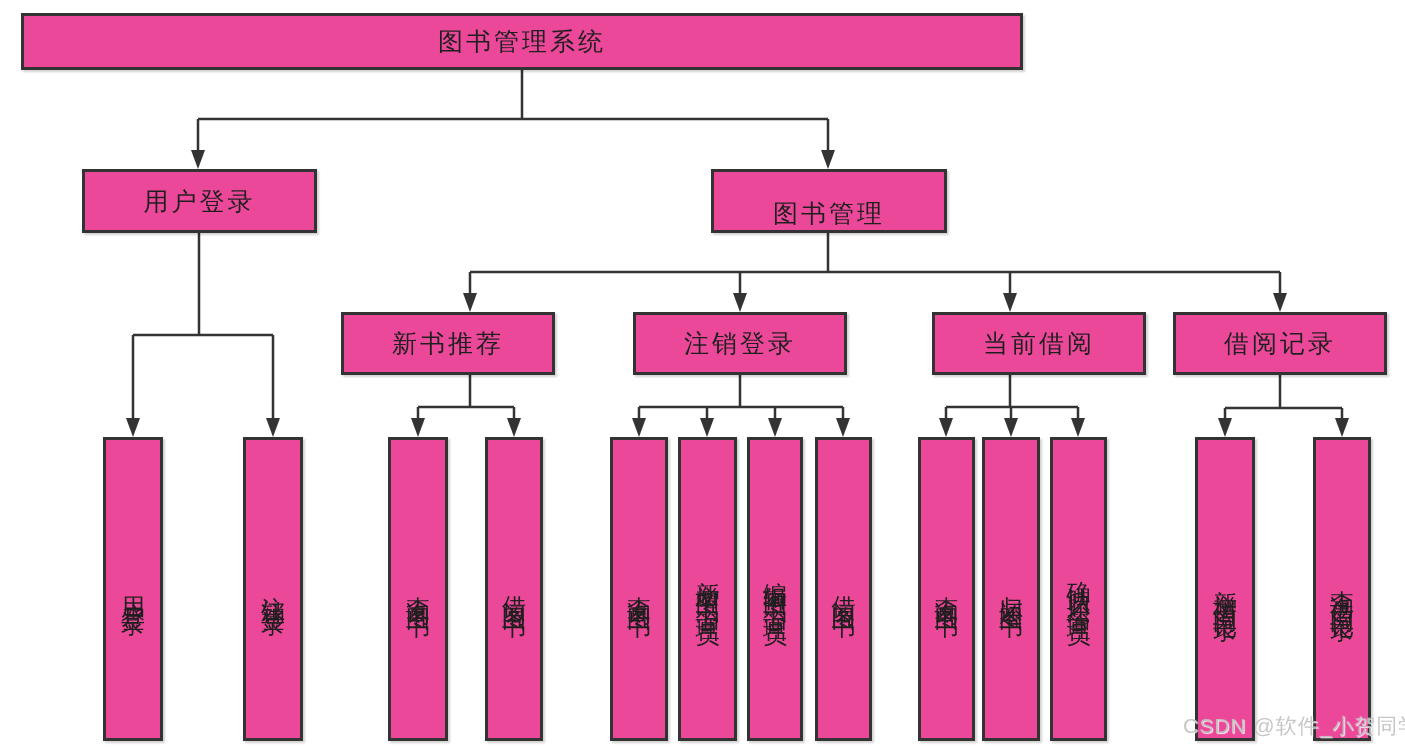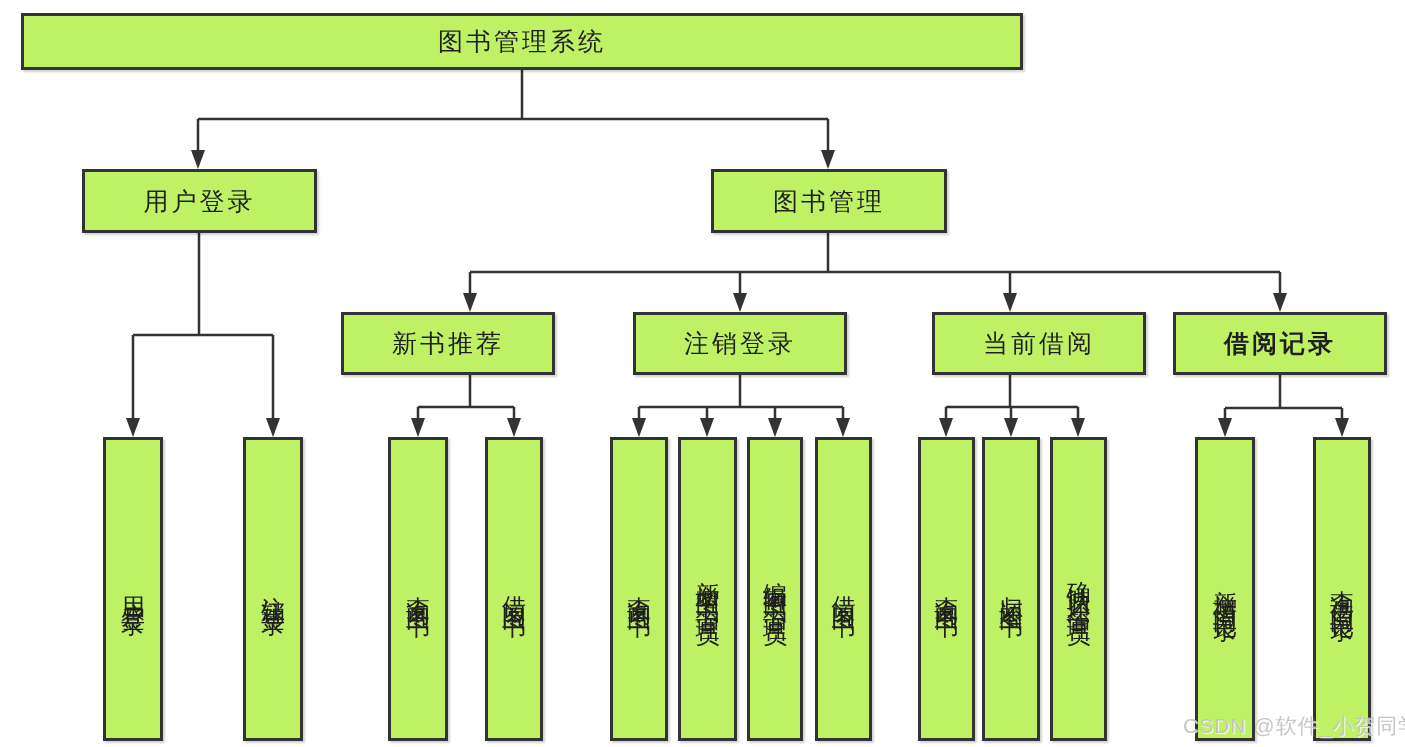--- a/index.html
+++ b/index.html
@@ -14,21 +14,21 @@
   }
   svg.connectors {
     position: absolute;
     left: 0; top: 0;
     width: 1405px; height: 747px;
     z-index: 1;
   }
   .box {
     position: absolute;
     box-sizing: border-box;
-    background: #bef264;
+    background: #ec4899;
     border: 3px solid #333333;
     box-shadow: 2px 2px 2px rgba(0,0,0,0.18);
     display: flex;
     align-items: center;
     justify-content: center;
     z-index: 2;
   }
   .h-label {
     font-size: 25px;
     letter-spacing: 3px;
@@ -40,26 +40,26 @@
     text-orientation: mixed;
     font-size: 24px;
     letter-spacing: 6px;
     line-height: 1;
     color: #1f1f1f;
   }
   
   .n-root  { left: 21px;   top: 13px;  width: 1002px; height: 57px; }
   
   .n-login { left: 82px;   top: 169px; width: 235px;  height: 64px; }
-  .n-mgmt  { left: 711px;  top: 169px; width: 236px;  height: 64px; }
+  .n-mgmt  { left: 711px;  top: 169px; width: 236px;  height: 64px; align-items: flex-end; }
   
   .n-rec   { left: 341px;  top: 312px; width: 214px;  height: 63px; }
   .n-bb    { left: 633px;  top: 312px; width: 214px;  height: 63px; }
   .n-cb    { left: 932px;  top: 312px; width: 214px;  height: 63px; }
-  .n-br    { left: 1173px; top: 312px; width: 214px;  height: 63px; font-weight: bold; }
+  .n-br    { left: 1173px; top: 312px; width: 214px;  height: 63px; }
   
   .leaf    { top: 437px; height: 304px; }
   .n-a1 { left: 103px;  width: 60px; }
   .n-a2 { left: 243px;  width: 60px; }
   .n-b1 { left: 388px;  width: 60px; }
   .n-b2 { left: 485px;  width: 58px; }
   .n-c1 { left: 610px;  width: 58px; }
   .n-c2 { left: 678px;  width: 59px; }
   .n-c3 { left: 747px;  width: 56px; }
   .n-c4 { left: 815px;  width: 57px; }

